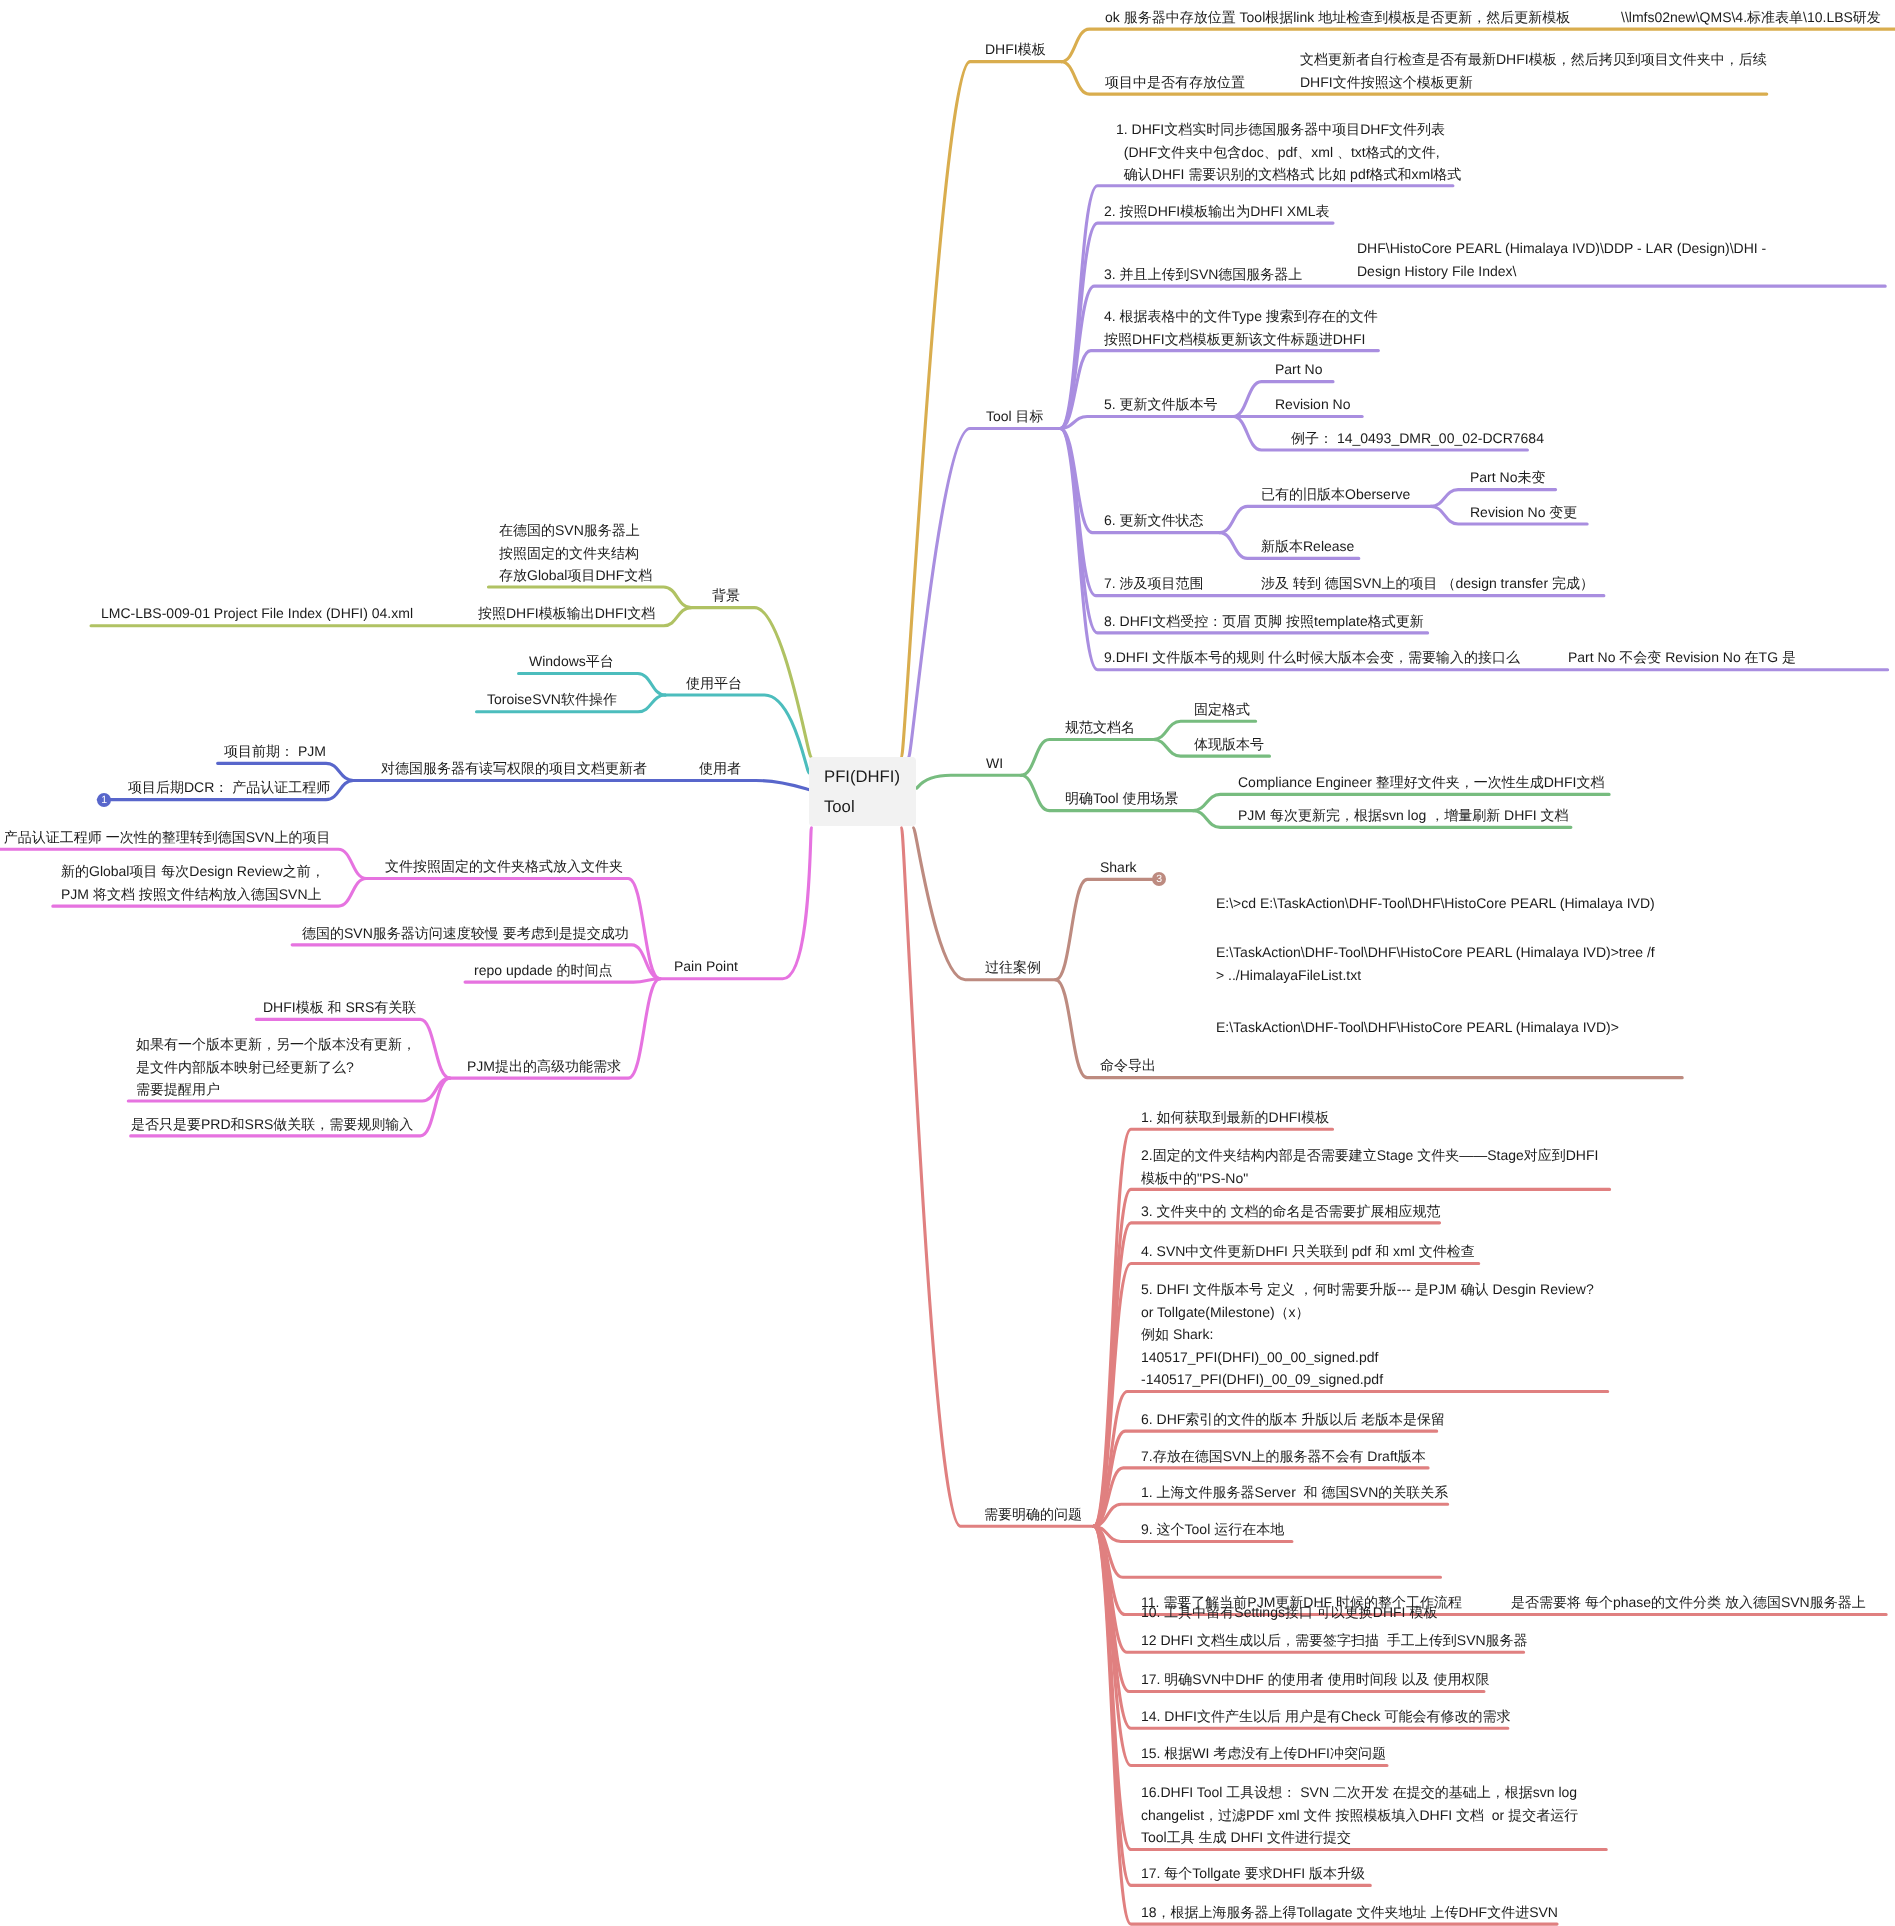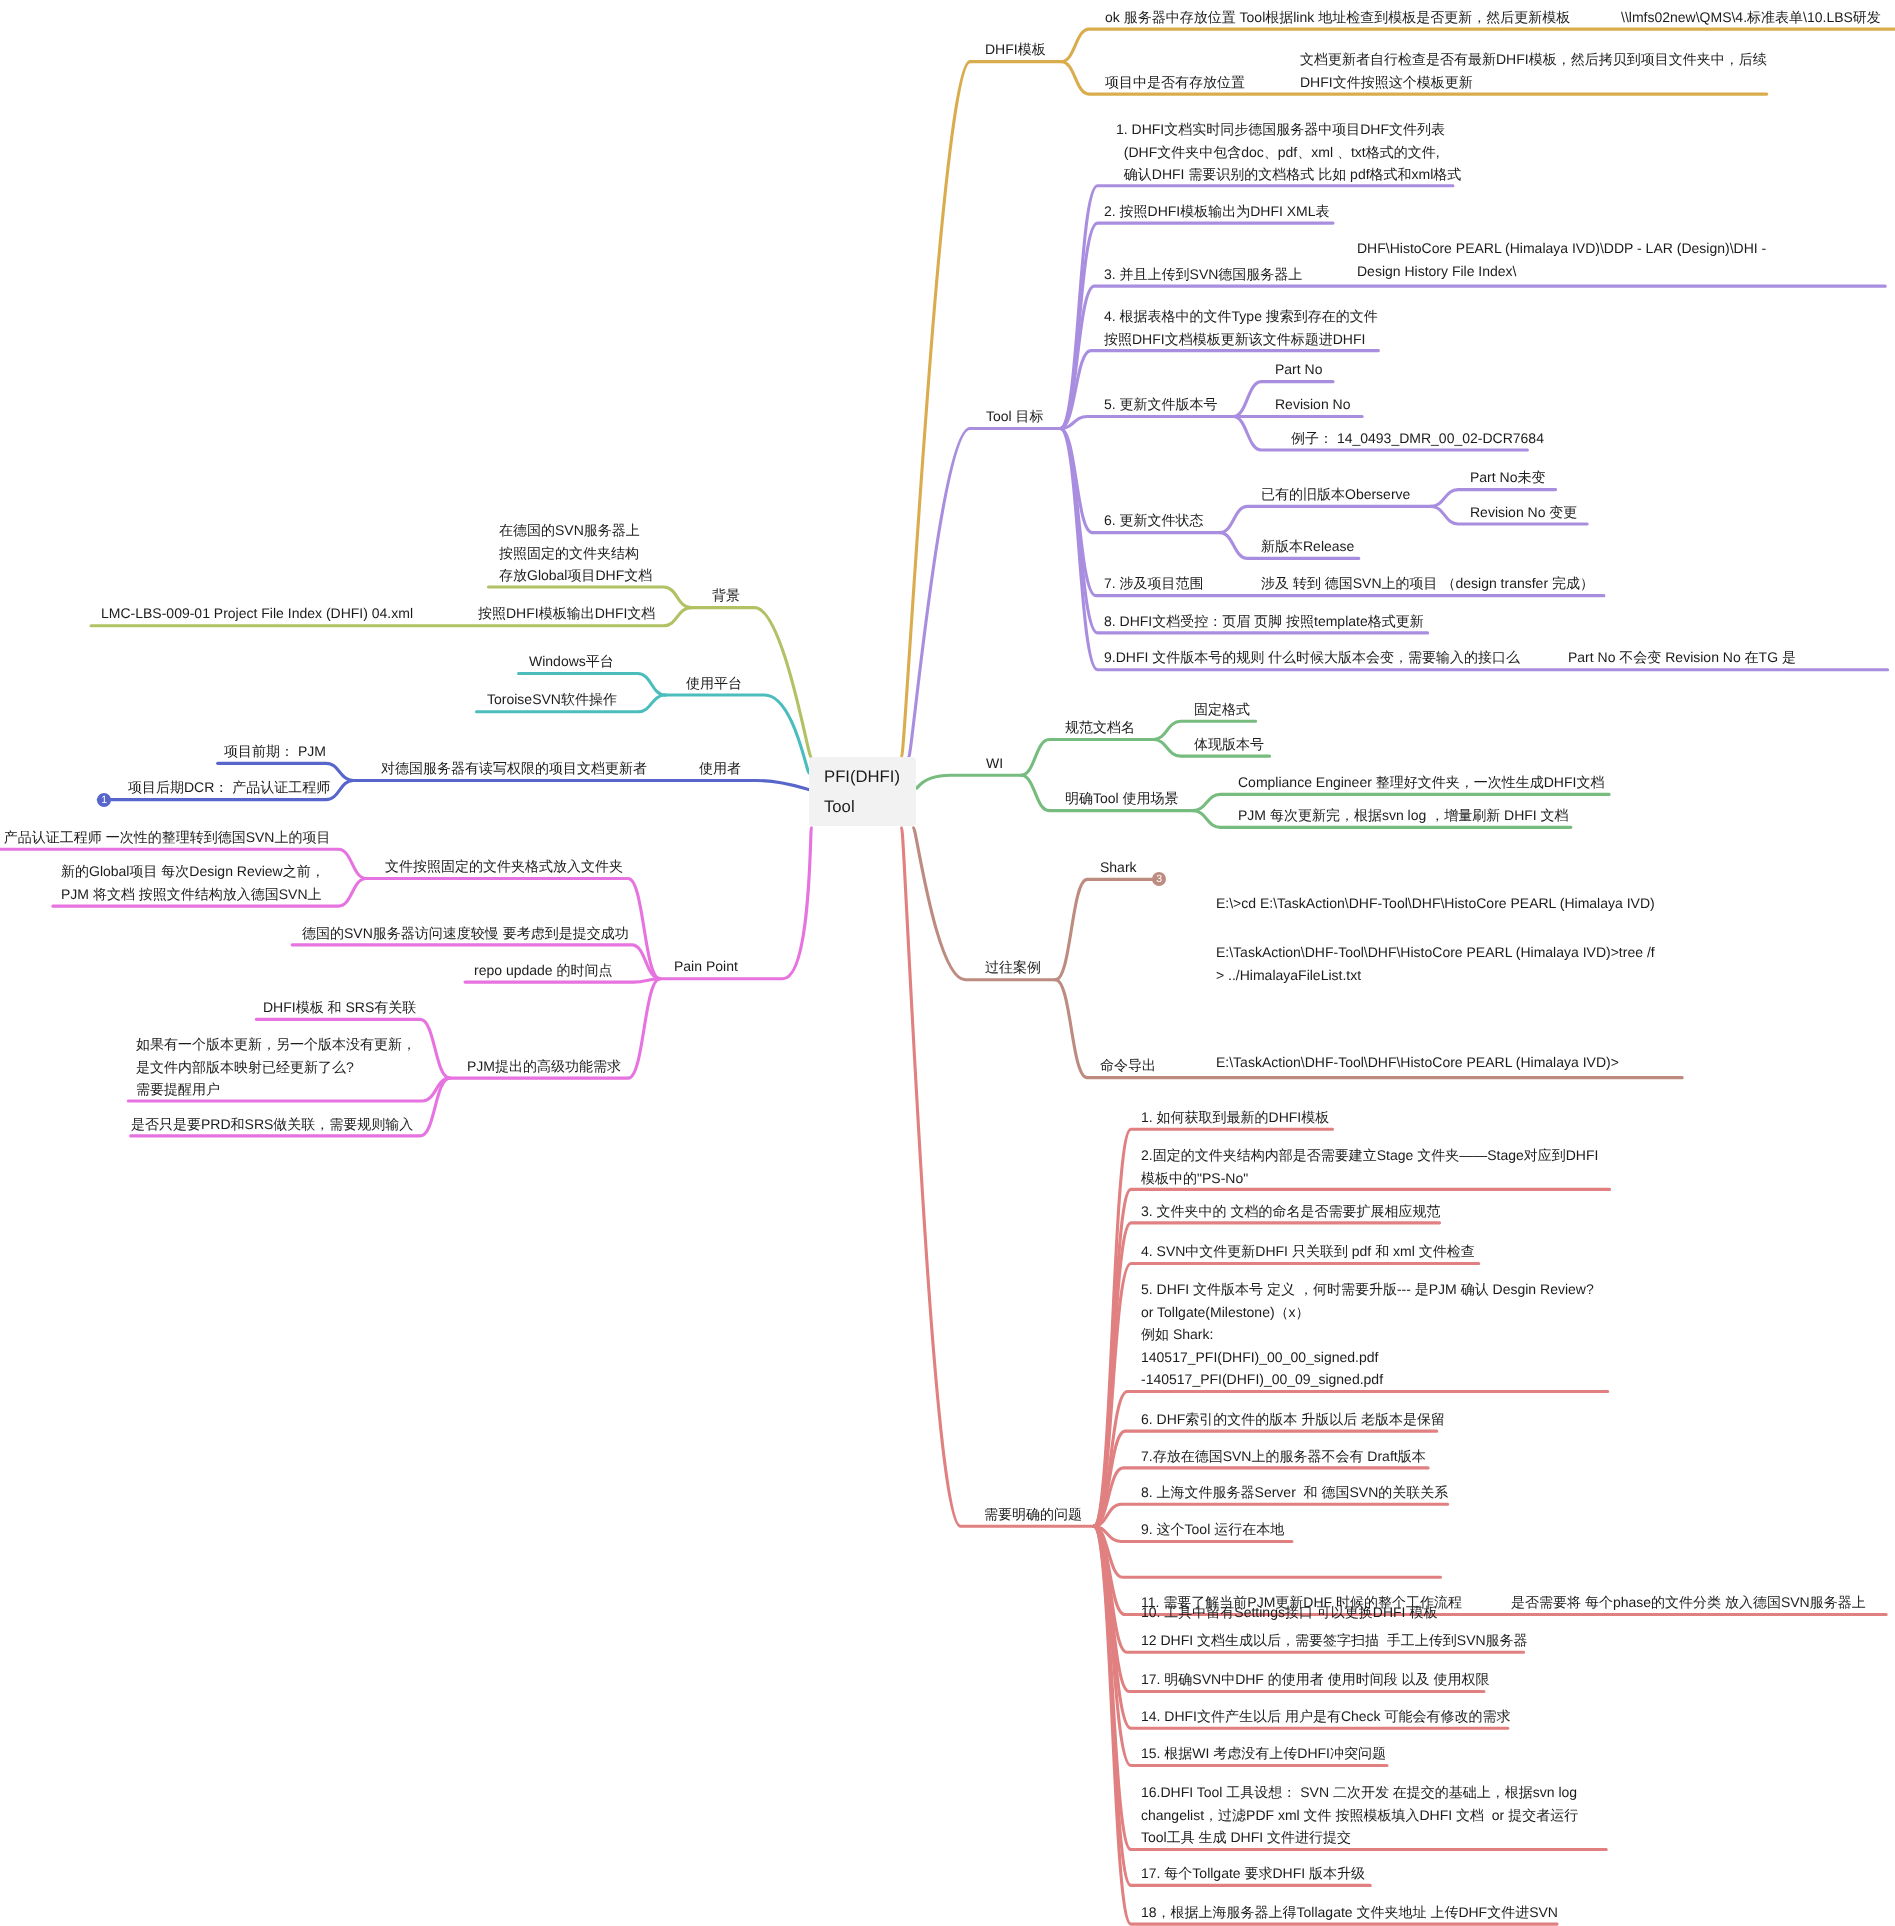--- a/index.html
+++ b/index.html
@@ -133,35 +133,35 @@
       <div class="nt" style="left: 1065px; top: 787px;">明确Tool 使用场景</div>
       <div class="nt" style="left: 1238px; top: 771px;">Compliance Engineer 整理好文件夹，一次性生成DHFI文档</div>
       <div class="nt" style="left: 1238px; top: 804px;">PJM 每次更新完，根据svn log ，增量刷新 DHFI 文档</div>
       <div class="nt" style="left: 985px; top: 956px;">过往案例</div>
       <div class="nt" style="left: 1100px; top: 856px;">Shark</div>
       <div class="badge" style="background: rgb(189, 139, 128); left: 1152px; top: 872px;">3</div>
       <div class="nt" style="left: 1100px; top: 1054px;">命令导出</div>
       <div class="nt" style="left: 1216px; top: 892px;">E:\&gt;cd E:\TaskAction\DHF-Tool\DHF\HistoCore PEARL (Himalaya IVD)</div>
       <div class="nt" style="left: 1216px; top: 941px;">E:\TaskAction\DHF-Tool\DHF\HistoCore PEARL (Himalaya IVD)&gt;tree /f
 &gt; ../HimalayaFileList.txt</div>
-      <div class="nt" style="left: 1216px; top: 1051px;">E:\TaskAction\DHF-Tool\DHF\HistoCore PEARL (Himalaya IVD)&gt;</div>
+      <div class="nt" style="left: 1216px; top: 1016px;">E:\TaskAction\DHF-Tool\DHF\HistoCore PEARL (Himalaya IVD)&gt;</div>
       <div class="nt" style="left: 984px; top: 1503px;">需要明确的问题</div>
       <div class="nt" style="left: 1141px; top: 1106px;">1. 如何获取到最新的DHFI模板</div>
       <div class="nt" style="left: 1141px; top: 1144px;">2.固定的文件夹结构内部是否需要建立Stage 文件夹——Stage对应到DHFI
 模板中的"PS-No"</div>
       <div class="nt" style="left: 1141px; top: 1200px;">3. 文件夹中的 文档的命名是否需要扩展相应规范</div>
       <div class="nt" style="left: 1141px; top: 1240px;">4. SVN中文件更新DHFI 只关联到 pdf 和 xml 文件检查</div>
       <div class="nt" style="left: 1141px; top: 1278px;">5. DHFI 文件版本号 定义 ，何时需要升版--- 是PJM 确认 Desgin Review?
 or Tollgate(Milestone)（x）
 例如 Shark:
 140517_PFI(DHFI)_00_00_signed.pdf
 -140517_PFI(DHFI)_00_09_signed.pdf</div>
       <div class="nt" style="left: 1141px; top: 1408px;">6. DHF索引的文件的版本 升版以后 老版本是保留</div>
       <div class="nt" style="left: 1141px; top: 1445px;">7.存放在德国SVN上的服务器不会有 Draft版本</div>
-      <div class="nt" style="left: 1141px; top: 1481px;">8. 上海文件服务器Server  和 德国SVN的关联关系</div>
+      <div class="nt" style="left: 1141px; top: 1481px;">1. 上海文件服务器Server  和 德国SVN的关联关系</div>
       <div class="nt" style="left: 1141px; top: 1518px;">9. 这个Tool 运行在本地</div>
       <div class="nt" style="left: 1141px; top: 1601px;">10. 工具中留有Settings接口 可以更换DHFI 模板</div>
       <div class="nt" style="left: 1141px; top: 1591px;">11. 需要了解当前PJM更新DHF 时候的整个工作流程</div>
       <div class="nt" style="left: 1141px; top: 1629px;">12 DHFI 文档生成以后，需要签字扫描  手工上传到SVN服务器</div>
       <div class="nt" style="left: 1141px; top: 1668px;">17. 明确SVN中DHF 的使用者 使用时间段 以及 使用权限</div>
       <div class="nt" style="left: 1141px; top: 1705px;">14. DHFI文件产生以后 用户是有Check 可能会有修改的需求</div>
       <div class="nt" style="left: 1141px; top: 1742px;">15. 根据WI 考虑没有上传DHFI冲突问题</div>
       <div class="nt" style="left: 1141px; top: 1781px;">16.DHFI Tool 工具设想： SVN 二次开发 在提交的基础上，根据svn log
 changelist，过滤PDF xml 文件 按照模板填入DHFI 文档  or 提交者运行
 Tool工具 生成 DHFI 文件进行提交</div>

